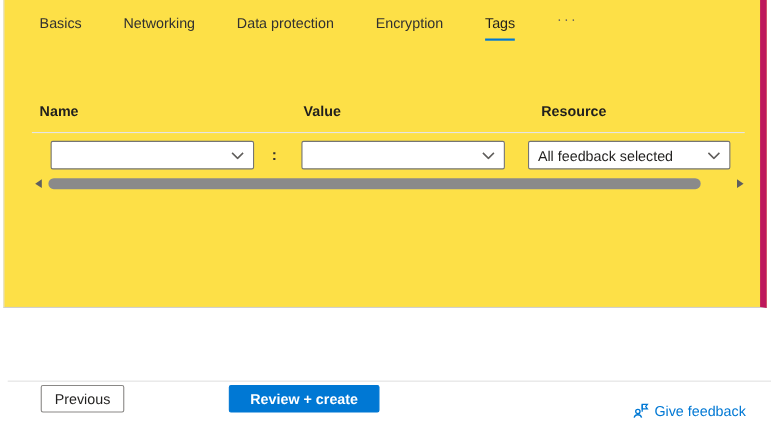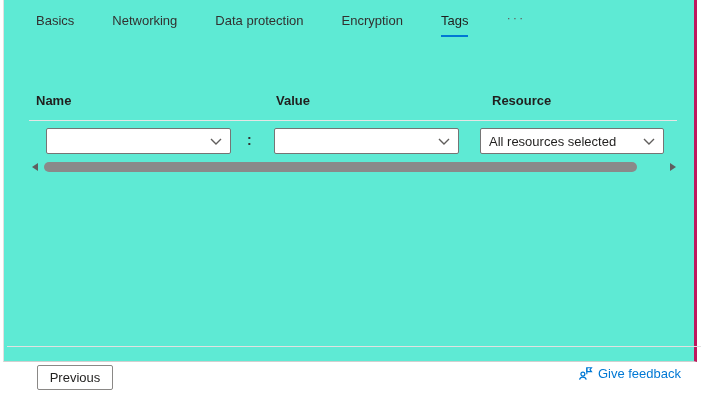--- a/index.html
+++ b/index.html
@@ -1,22 +1,22 @@
 <!DOCTYPE html>
 <html><head>
 <meta charset="utf-8">
 <style>
   * { margin:0; padding:0; box-sizing:border-box; }
   html,body { width:701px; height:403px; background:#ffffff; overflow:hidden; }
   body { position:relative; font-family:"Liberation Sans", sans-serif; color:#201f1e; }
 
   .card {
-    position:absolute; left:3px; top:0; width:694px; height:362px;
-    background:#5eead4;
-    border-left:1px solid #e1e1e1; border-right:3px solid #be185d;
+    position:absolute; left:3px; top:0; width:694px; height:280px;
+    background:#fde047;
+    border-left:1px solid #e1e1e1; border-right:6px solid #be185d;
     border-bottom:1px solid #d0d0d0;
   }
 
   
   .tabs { position:absolute; left:32px; top:10px; display:flex; gap:38px; align-items:flex-end; }
   .tab { font-size:13px; color:#323130; padding-bottom:9px; cursor:pointer; white-space:nowrap; }
   .tab.active { font-weight:normal; color:#201f1e; padding-bottom:7px; border-bottom:2px solid #0078d4; }
   .tab-overflow { font-size:13px; color:#605e5c; padding-bottom:12px; letter-spacing:2px; cursor:pointer; }
 
   
@@ -55,21 +55,21 @@
   }
   .sb-arrow-right {
     position:absolute; left:666px; top:163px; width:0; height:0;
     border-top:4px solid transparent; border-bottom:4px solid transparent;
     border-left:6px solid #5f5f5f; cursor:pointer;
   }
 
   
   .footer-divider { position:absolute; left:3px; top:346px; width:694px; height:1px; background:#e1e1e1; }
   .btn {
-    position:absolute; top:365px; height:25px;
+    position:absolute; top:350px; height:25px;
     display:flex; align-items:center; justify-content:center;
     border:1px solid #8a8886; border-radius:2px; background:#fff;
     font-family:inherit; font-size:13px; color:#201f1e; cursor:pointer;
   }
   .btn-previous { left:33px; width:76px; }
   .btn-next { left:118px; width:51px; }
   .btn-primary {
     left:204px; width:137px; background:#0078d4; border-color:#0078d4;
     color:#fff; font-weight:bold;
   }
@@ -112,35 +112,36 @@
   <div class="combobox cb-value">
     <input value="" style="">
     <span class="chevron">
       <svg width="12" height="7" viewBox="0 0 12 7">
           <path d="M1 1 L6 6 L11 1" fill="none" stroke="#605e5c" stroke-width="1.4"></path>
         </svg>
     </span>
   </div>
 
   <div class="combobox cb-resource">
-    <span class="cb-text">All resources selected</span>
+    <span class="cb-text">All feedback selected</span>
     <span class="chevron">
       <svg width="12" height="7" viewBox="0 0 12 7">
           <path d="M1 1 L6 6 L11 1" fill="none" stroke="#605e5c" stroke-width="1.4"></path>
         </svg>
     </span>
   </div>
 
   <div class="sb-arrow-left"></div>
   <div class="sb-thumb"></div>
   <div class="sb-arrow-right"></div>
 
   <div class="footer-divider"></div>
 
   <button class="btn btn-previous">Previous</button>
+  <button class="btn btn-primary">Review + create</button>
 
   <div class="feedback">
     <span style="display:flex;align-items:center;">
       <svg width="15" height="15" viewBox="0 0 16 16">
         <circle cx="5.2" cy="8.6" r="2.1" fill="none" stroke="#0078d4" stroke-width="1.3"></circle>
         <path d="M1.6 14.6 a3.7 3.7 0 0 1 7.2 0" fill="none" stroke="#0078d4" stroke-width="1.3"></path>
         <path d="M9.4 1.8 h5 l-1.6 2.1 1.6 2.1 h-5 z" fill="none" stroke="#0078d4" stroke-width="1.2"></path>
         <path d="M9.4 1.8 v7" fill="none" stroke="#0078d4" stroke-width="1.2"></path>
       </svg>
     </span>

